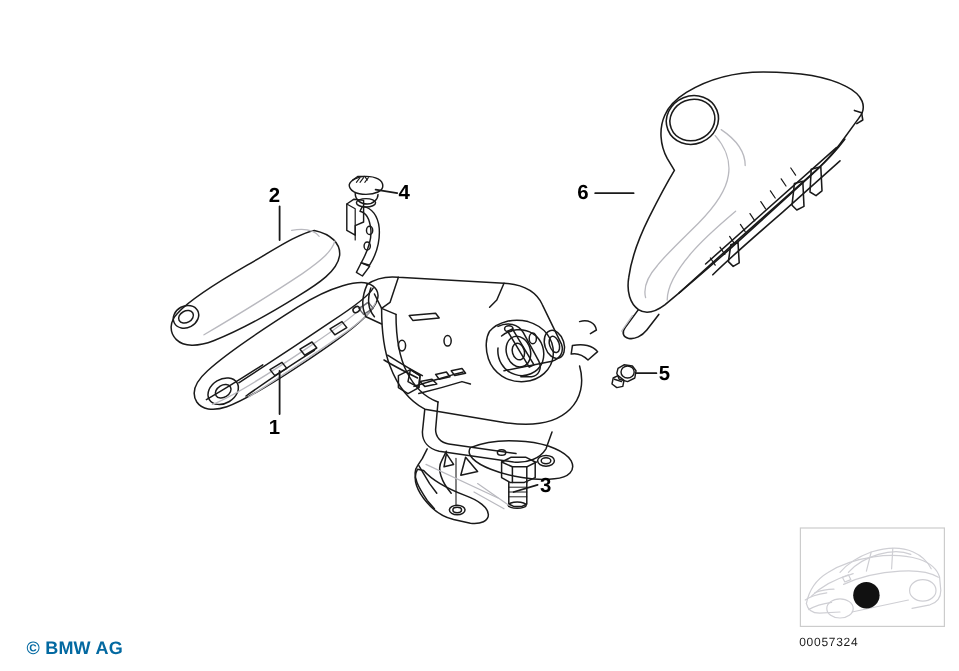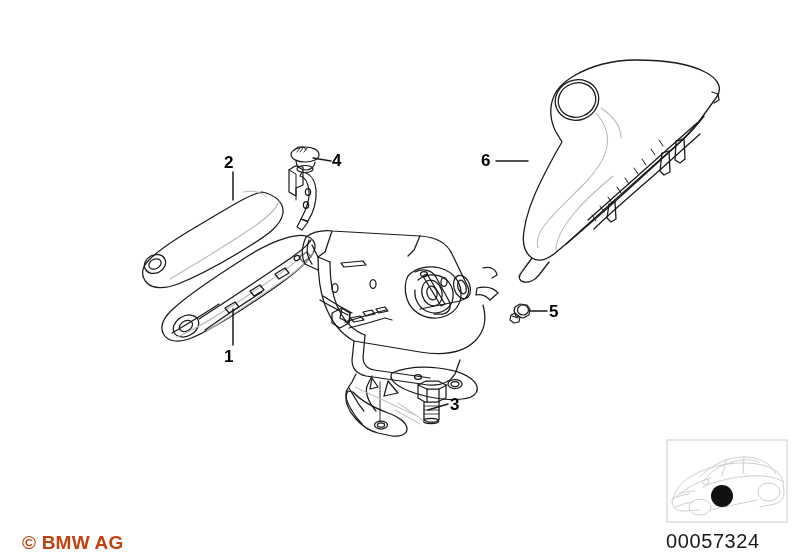--- a/index.html
+++ b/index.html
@@ -21,31 +21,31 @@
     position: absolute;
     left: 0;
     top: 0;
     width: 799px;
     height: 559px;
   }
   .copyright {
     position: absolute;
     left: 22px;
     top: 532px;
-    font-size: 19px;
+    font-size: 15px;
     font-weight: bold;
-    color: #c2410c;
+    color: #0369a1;
     letter-spacing: 0.2px;
     white-space: nowrap;
   }
   .partno {
     position: absolute;
     left: 666px;
     top: 530px;
-    font-size: 20px;
+    font-size: 10px;
     color: #1a1a1a;
     letter-spacing: 0.6px;
     white-space: nowrap;
   }
   .callout {
     position: absolute;
     font-size: 17px;
     font-weight: bold;
     color: #000000;
     line-height: 1;

